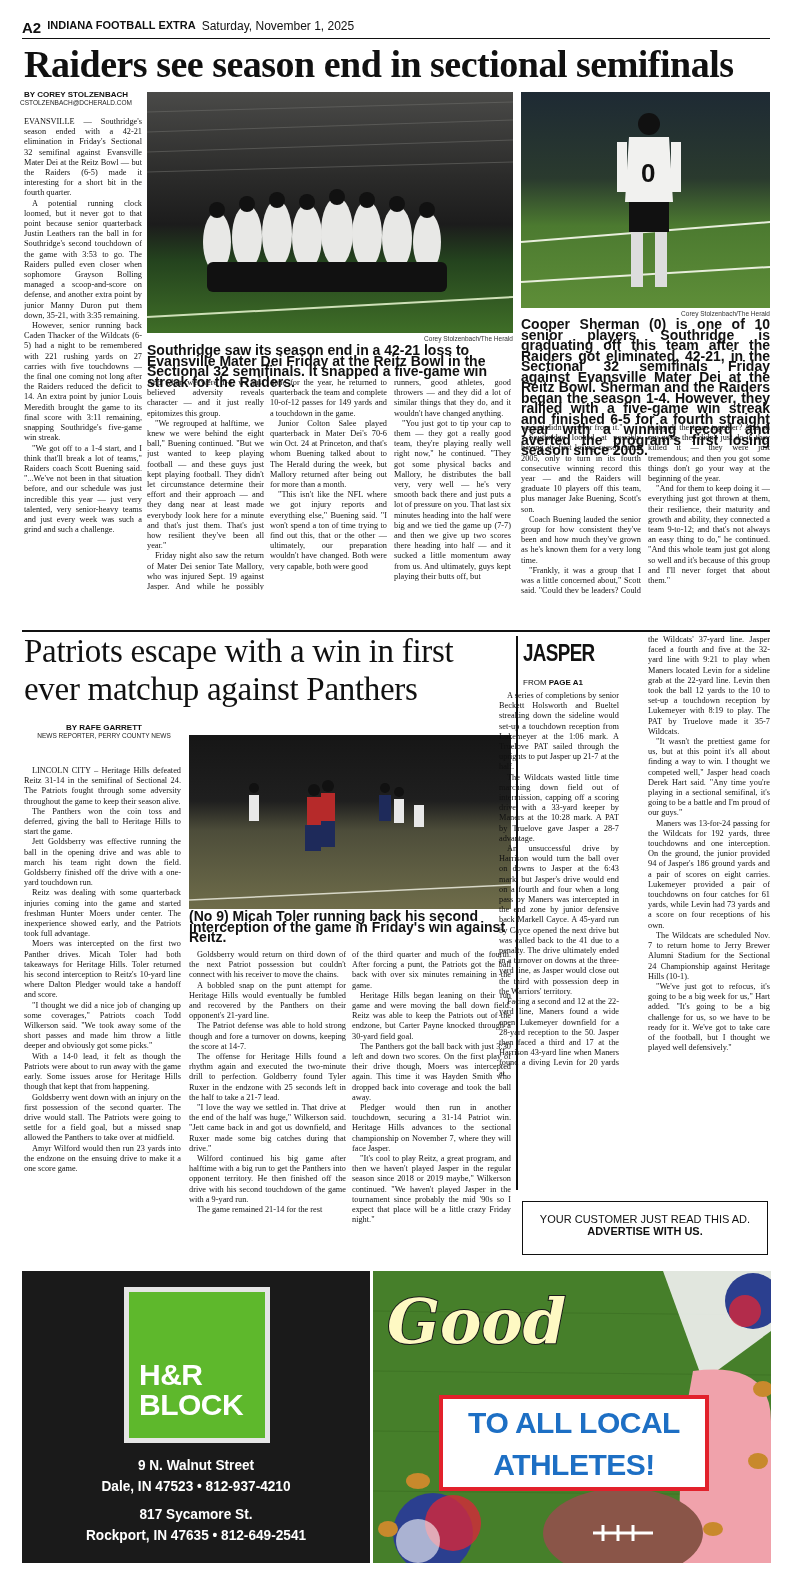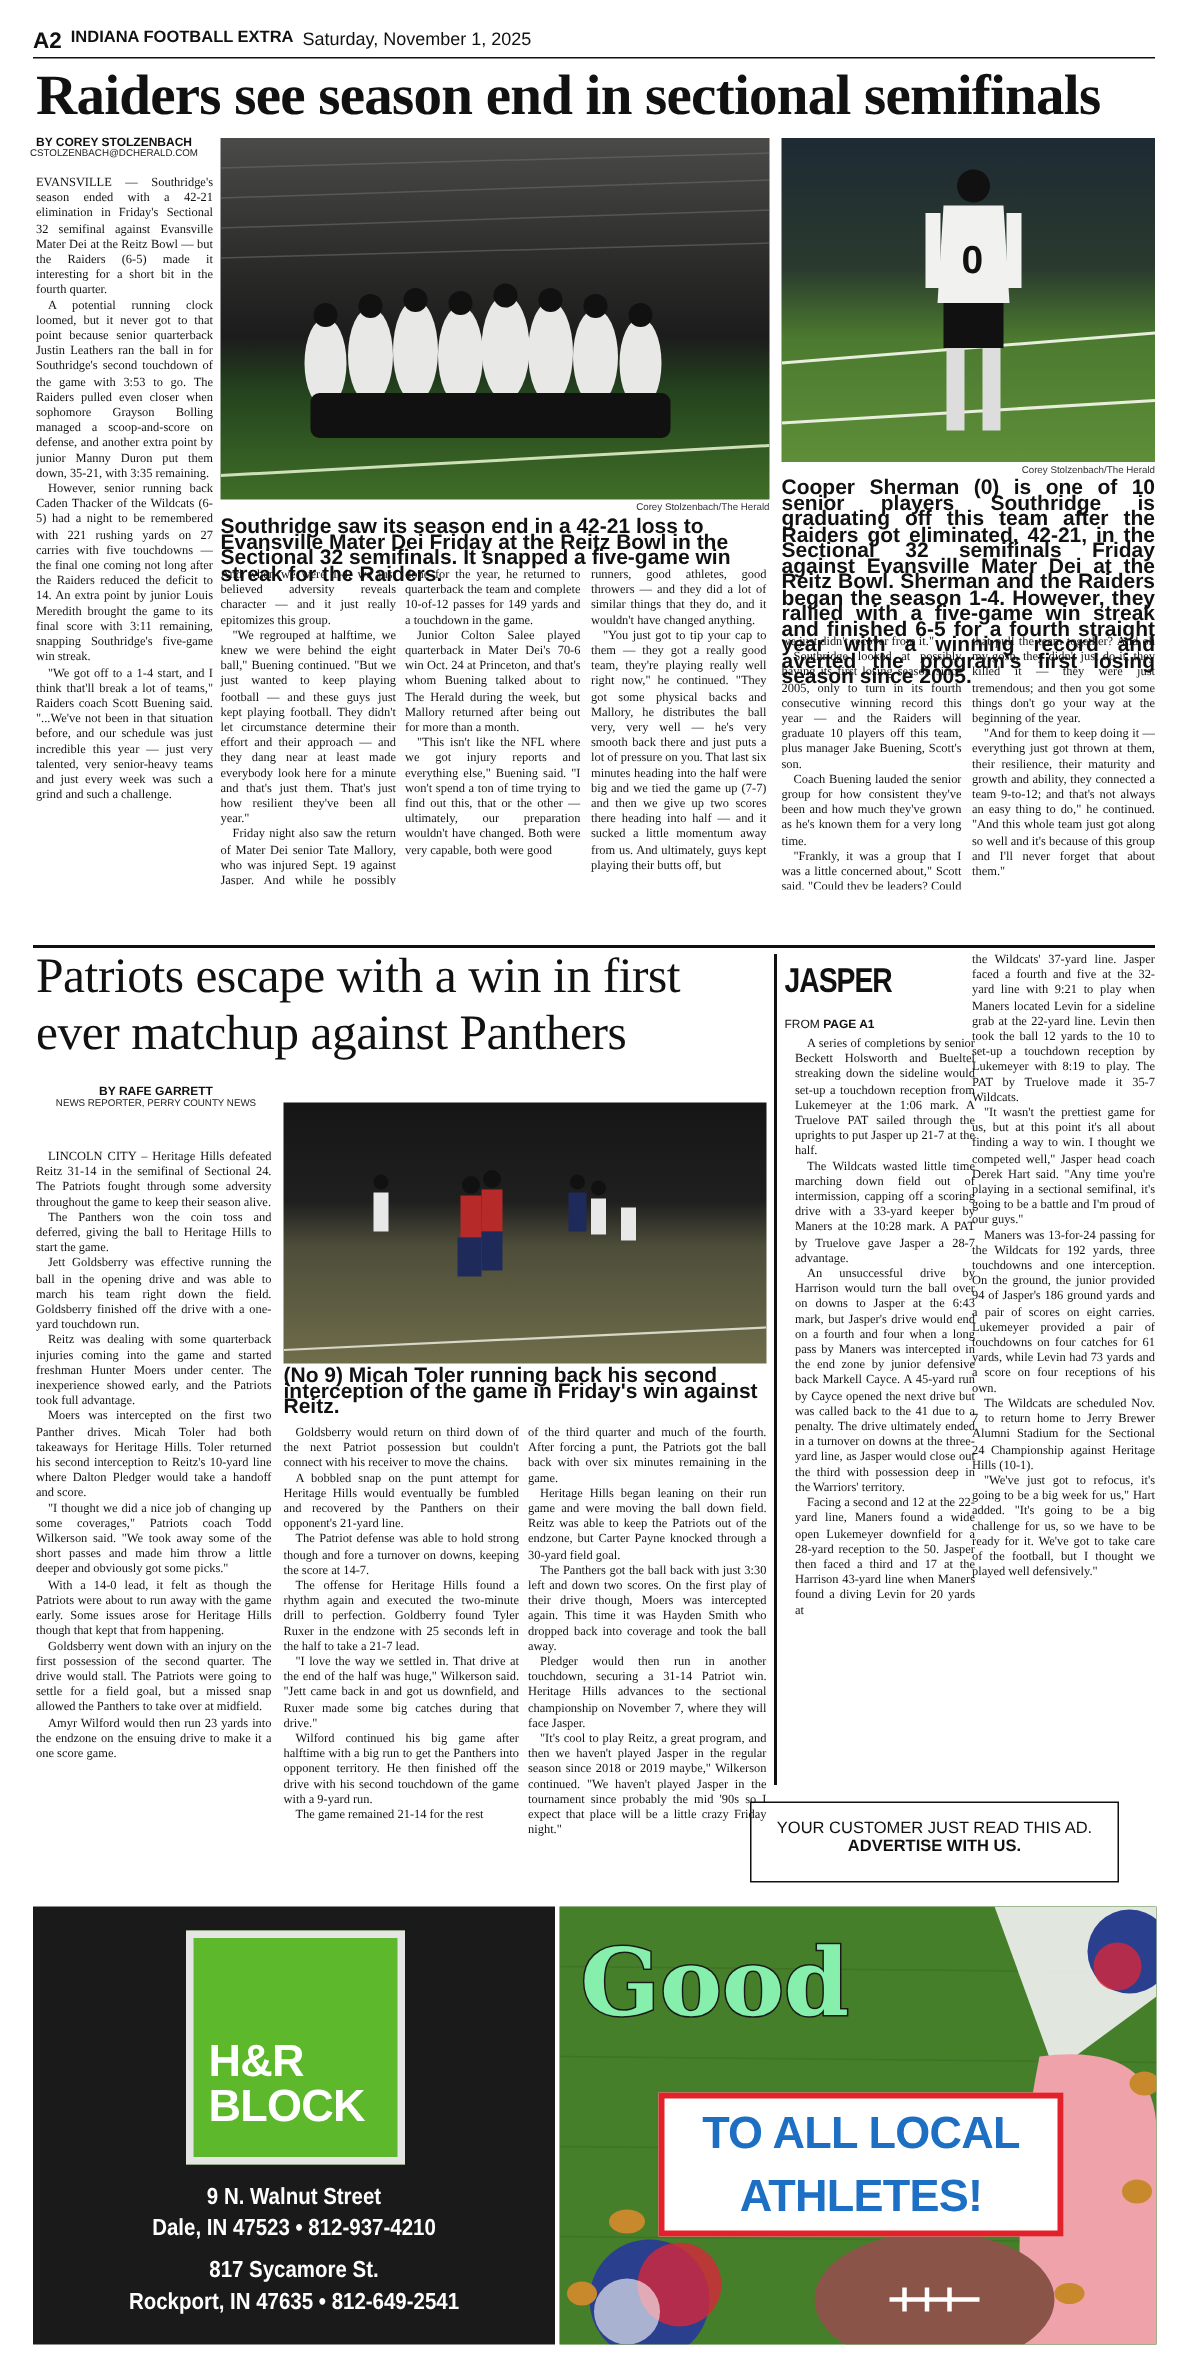--- a/index.html
+++ b/index.html
@@ -26,31 +26,31 @@
   .cutline { position: absolute; font-family: "Liberation Sans", sans-serif; font-weight: 700; font-size: 14px; line-height: 10.5px; }
 
   .rule { position: absolute; background: #111; }
 
   .hed2 { position: absolute; left: 24px; top: 632px; width: 490px; font-family: "Liberation Serif", serif; font-weight: 400; font-size: 33px; line-height: 38px; letter-spacing: -0.3px; }
 
   .jump-head { position: absolute; left: 523px; top: 640px; font-family: "Liberation Sans", sans-serif; font-weight: 700; font-size: 23px; letter-spacing: -0.8px; transform: scaleX(0.82); transform-origin: left; }
   .jump-from { position: absolute; left: 523px; top: 678px; font-family: "Liberation Sans", sans-serif; font-size: 8px; }
   .jump-from b { font-weight: 700; }
 
-  .house-ad { position: absolute; left: 500px; top: 1201px; width: 246px; height: 54px; border: 1.5px solid #111; text-align: center; font-family: "Liberation Sans", sans-serif; padding-top: 11px; }
+  .house-ad { position: absolute; left: 522px; top: 1201px; width: 246px; height: 54px; border: 1.5px solid #111; text-align: center; font-family: "Liberation Sans", sans-serif; padding-top: 11px; }
   .house-ad .l1 { font-size: 11px; }
   .house-ad .l2 { font-size: 11px; font-weight: 700; }
 
   .hr-ad { position: absolute; left: 22px; top: 1271px; width: 348px; height: 292px; background: #1a1a1a; }
   .hr-logo { position: absolute; left: 102px; top: 16px; width: 146px; height: 156px; background: #5eb82c; border: 5px solid #e5e5e5; }
   .hr-logo .txt { position: absolute; left: 10px; bottom: 18px; color: #fff; font-family: "Liberation Sans", sans-serif; font-weight: 700; font-size: 30px; line-height: 30px; letter-spacing: -0.5px; }
   .hr-addr { position: absolute; left: 0; width: 348px; text-align: center; color: #fff; font-family: "Liberation Sans", sans-serif; font-weight: 700; font-size: 15.5px; line-height: 21px; transform: scaleX(0.88); }
 
   .gl-ad { position: absolute; left: 373px; top: 1271px; width: 398px; height: 292px; overflow: hidden; background: #3f7a26; }
-  .gl-script { position: absolute; font-family: "DejaVu Serif", serif; font-weight: 700; color: #86efac; -webkit-text-stroke: 2px #1a1a1a; paint-order: stroke fill; }
+  .gl-script { position: absolute; font-family: "DejaVu Serif", serif; font-style: italic; font-weight: 700; color: #fef9c3; -webkit-text-stroke: 2px #1a1a1a; paint-order: stroke fill; }
   .gl-banner { position: absolute; left: 66px; top: 124px; width: 270px; height: 96px; background: #fff; border: 4px solid #e2212b; text-align: center; font-family: "Liberation Sans", sans-serif; font-weight: 900; color: #1d6fc4; font-size: 30px; line-height: 42px; padding-top: 3px; letter-spacing: -0.5px; }
 </style>
 </head>
 <body>
 
 <div class="folio">
   <span class="pg">A2</span>
   <span class="sec">INDIANA FOOTBALL EXTRA</span>
   <span class="date">Saturday, November 1, 2025</span>
 </div>
@@ -213,21 +213,21 @@
 </div>
 
 <div class="rule" style="left:516px; top:636px; width:1.5px; height:554px;"></div>
 
 <div class="jump-head">JASPER</div>
 <div class="jump-from">
   <span>FROM</span>
   <b>PAGE A1</b>
 </div>
 
-<div class="col" style="left:530px; top:691px; width:120px; height:500px;">
+<div class="col" style="left:499px; top:691px; width:120px; height:500px;">
   <p>A series of completions by senior Beckett Holsworth and Bueltel streaking down the sideline would set-up a touchdown reception from Lukemeyer at the 1:06 mark. A Truelove PAT sailed through the uprights to put Jasper up 21-7 at the half.</p>
   <p>The Wildcats wasted little time marching down field out of intermission, capping off a scoring drive with a 33-yard keeper by Maners at the 10:28 mark. A PAT by Truelove gave Jasper a 28-7 advantage.</p>
   <p>An unsuccessful drive by Harrison would turn the ball over on downs to Jasper at the 6:43 mark, but Jasper's drive would end on a fourth and four when a long pass by Maners was intercepted in the end zone by junior defensive back Markell Cayce. A 45-yard run by Cayce opened the next drive but was called back to the 41 due to a penalty. The drive ultimately ended in a turnover on downs at the three-yard line, as Jasper would close out the third with possession deep in the Warriors' territory.</p>
   <p>Facing a second and 12 at the 22-yard line, Maners found a wide open Lukemeyer downfield for a 28-yard reception to the 50. Jasper then faced a third and 17 at the Harrison 43-yard line when Maners found a diving Levin for 20 yards at</p>
 </div>
 <div class="col" style="left:648px; top:635px; width:122px; height:556px;">
   <p class="noind">the Wildcats' 37-yard line. Jasper faced a fourth and five at the 32-yard line with 9:21 to play when Maners located Levin for a sideline grab at the 22-yard line. Levin then took the ball 12 yards to the 10 to set-up a touchdown reception by Lukemeyer with 8:19 to play. The PAT by Truelove made it 35-7 Wildcats.</p>
   <p>"It wasn't the prettiest game for us, but at this point it's all about finding a way to win. I thought we competed well," Jasper head coach Derek Hart said. "Any time you're playing in a sectional semifinal, it's going to be a battle and I'm proud of our guys."</p>
   <p>Maners was 13-for-24 passing for the Wildcats for 192 yards, three touchdowns and one interception. On the ground, the junior provided 94 of Jasper's 186 ground yards and a pair of scores on eight carries. Lukemeyer provided a pair of touchdowns on four catches for 61 yards, while Levin had 73 yards and a score on four receptions of his own.</p>
   <p>The Wildcats are scheduled Nov. 7 to return home to Jerry Brewer Alumni Stadium for the Sectional 24 Championship against Heritage Hills (10-1).</p>

